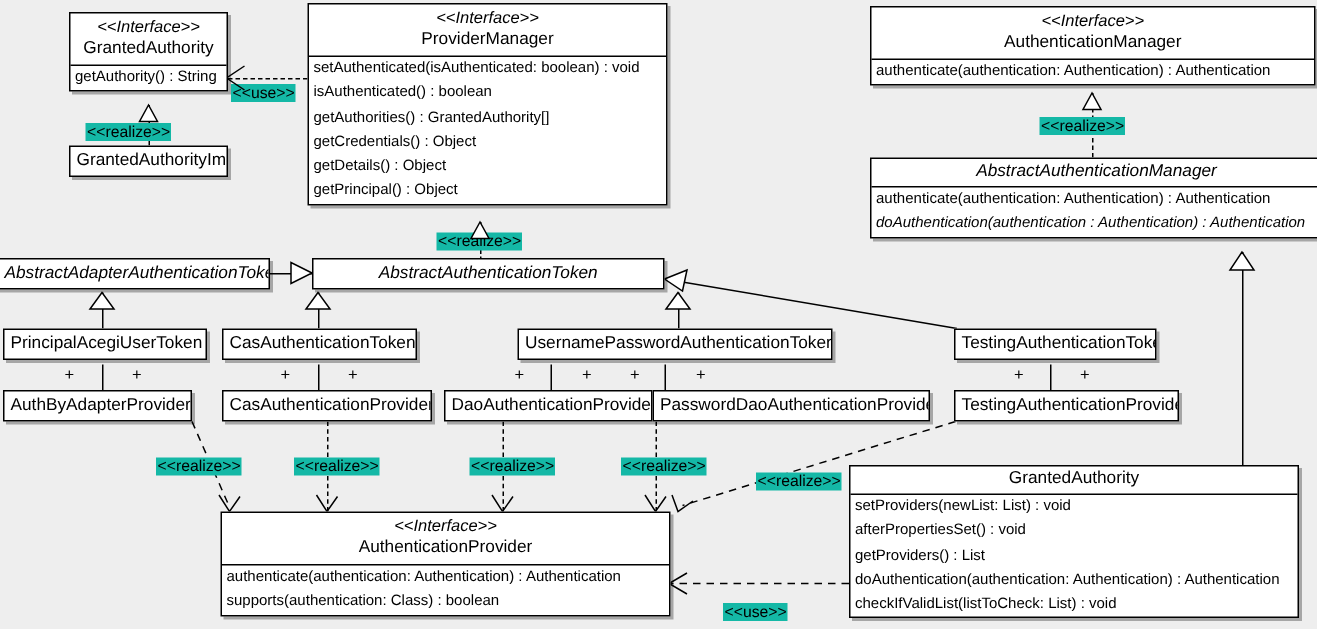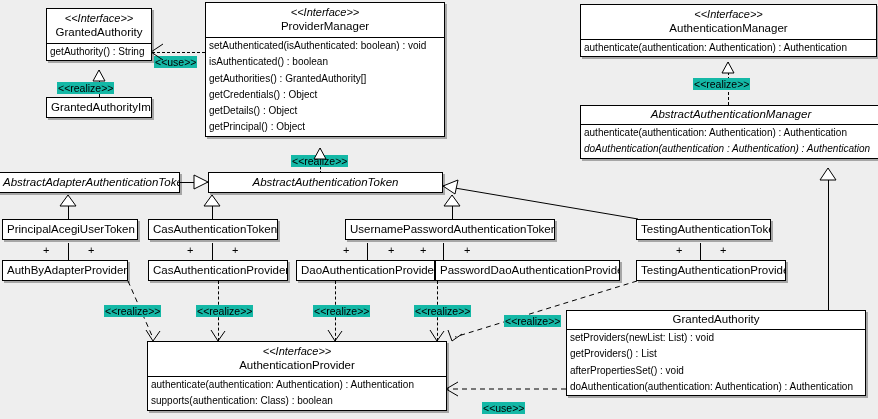--- a/index.html
+++ b/index.html
@@ -330,19 +330,20 @@
       <span class="op">supports(authentication: Class) : boolean</span>
     </div>
   </div>
 
   <div class="uml-box" style="left:566px; top:310px; width:300px;">
     <div class="uml-head" style="padding-top:1px;padding-bottom:2px;">
       <span class="cname">GrantedAuthority</span>
     </div>
     <div class="uml-ops">
       <span class="op">setProviders(newList: List) : void</span>
+      <span class="op">afterPropertiesSet() : void</span>
       <span class="op">getProviders() : List</span>
-      <span class="op">afterPropertiesSet() : void</span>
       <span class="op">doAuthentication(authentication: Authentication) : Authentication</span>
+      <span class="op">checkIfValidList(listToCheck: List) : void</span>
     </div>
   </div>
 
 </div>
 
 </body></html>

